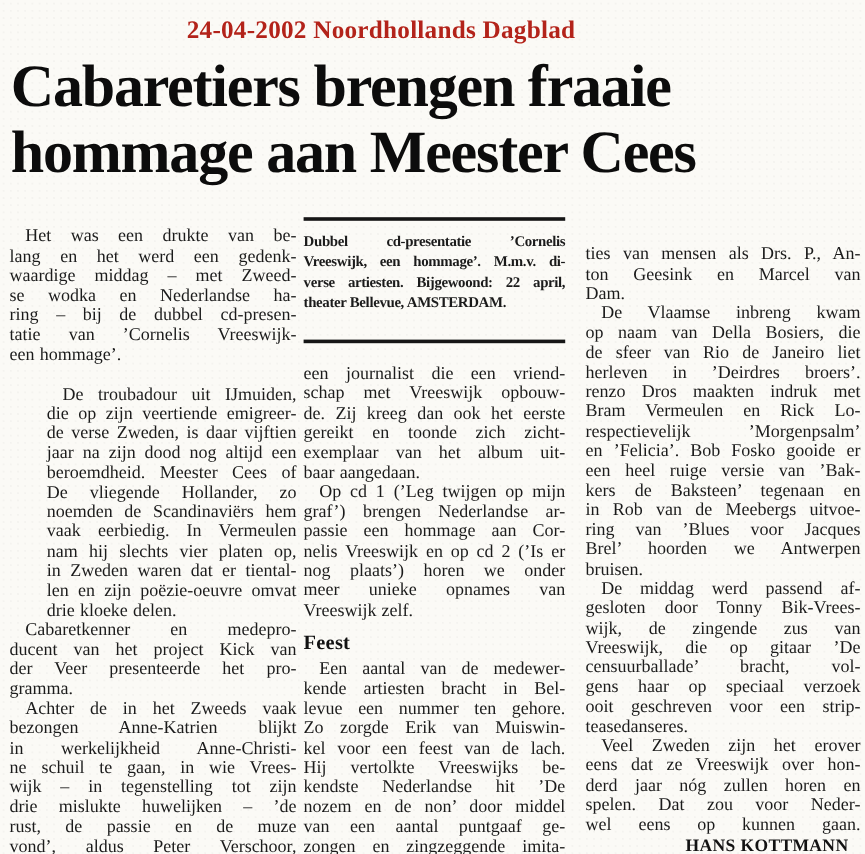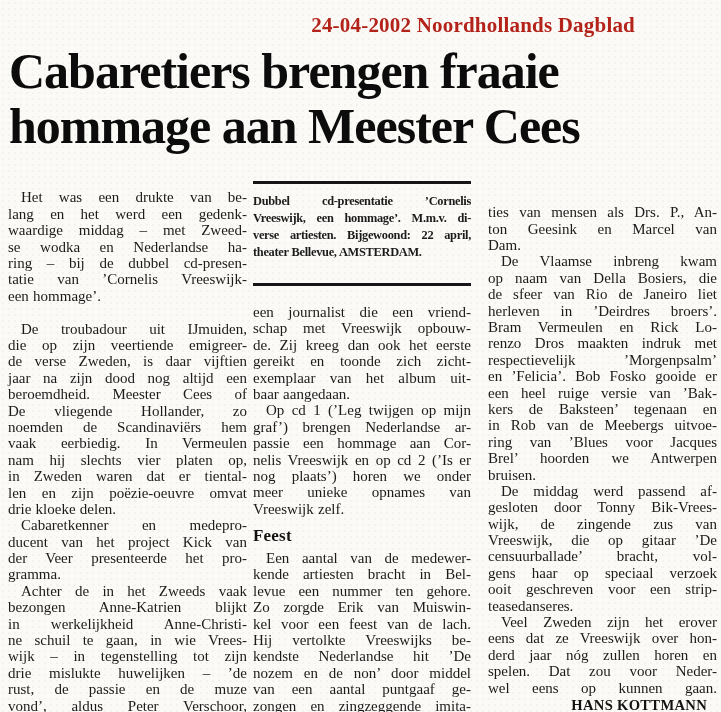--- a/index.html
+++ b/index.html
@@ -13,21 +13,21 @@
     background: #fbfaf6;
     background-image: radial-gradient(rgba(40,40,40,0.035) 1px, transparent 1px);
     background-size: 6px 6px;
     color: #1a1a1a;
     font-family: "Liberation Serif", "DejaVu Serif", serif;
   }
 
   .dateline {
     padding-top: 13px;
     width: calc(100% - 86px);
-    text-align: right;
+    text-align: center;
     font-size: 21px;
     font-weight: bold;
     letter-spacing: 0.2px;
     color: #b3231a;
   }
 
   .headline {
     margin: 6px 8px 0 9px;
     font-size: 50px;
     line-height: 55px;
@@ -40,21 +40,21 @@
     display: flex;
     margin-top: 23px;
     padding-left: 8px;
     align-items: flex-end;
   }
   .col1 { width: 239px; }
   .col2 { width: 218px; margin-left: 6px; }
   .col3 { width: 229px; margin-left: 17px; }
 
   .para { }
-  .space-before { margin-top: 16.4px; }
+  .space-before { margin-top: 16.4px; margin-left: 31px; }
 
   .line {
     font-size: 15px;
     line-height: 16.4px;
     height: 16.4px;
     text-align: justify;
     text-align-last: justify;
     word-spacing: 0.5px;
     color: #1b1b1b;
   }
@@ -192,22 +192,22 @@
         <div class="para">
           <div class="line">ties van mensen als Drs. P., An-</div>
           <div class="line">ton Geesink en Marcel van</div>
           <div class="line no-just">Dam.</div>
         </div>
         <div class="para">
           <div class="line first-indent">De Vlaamse inbreng kwam</div>
           <div class="line">op naam van Della Bosiers, die</div>
           <div class="line">de sfeer van Rio de Janeiro liet</div>
           <div class="line">herleven in ’Deirdres broers’.</div>
+          <div class="line">renzo Dros maakten indruk met</div>
           <div class="line">Bram Vermeulen en Rick Lo-</div>
-          <div class="line">renzo Dros maakten indruk met</div>
           <div class="line">respectievelijk ’Morgenpsalm’</div>
           <div class="line">en ’Felicia’. Bob Fosko gooide er</div>
           <div class="line">een heel ruige versie van ’Bak-</div>
           <div class="line">kers de Baksteen’ tegenaan en</div>
           <div class="line">in Rob van de Meebergs uitvoe-</div>
           <div class="line">ring van ’Blues voor Jacques</div>
           <div class="line">Brel’ hoorden we Antwerpen</div>
           <div class="line no-just">bruisen.</div>
         </div>
         <div class="para">

